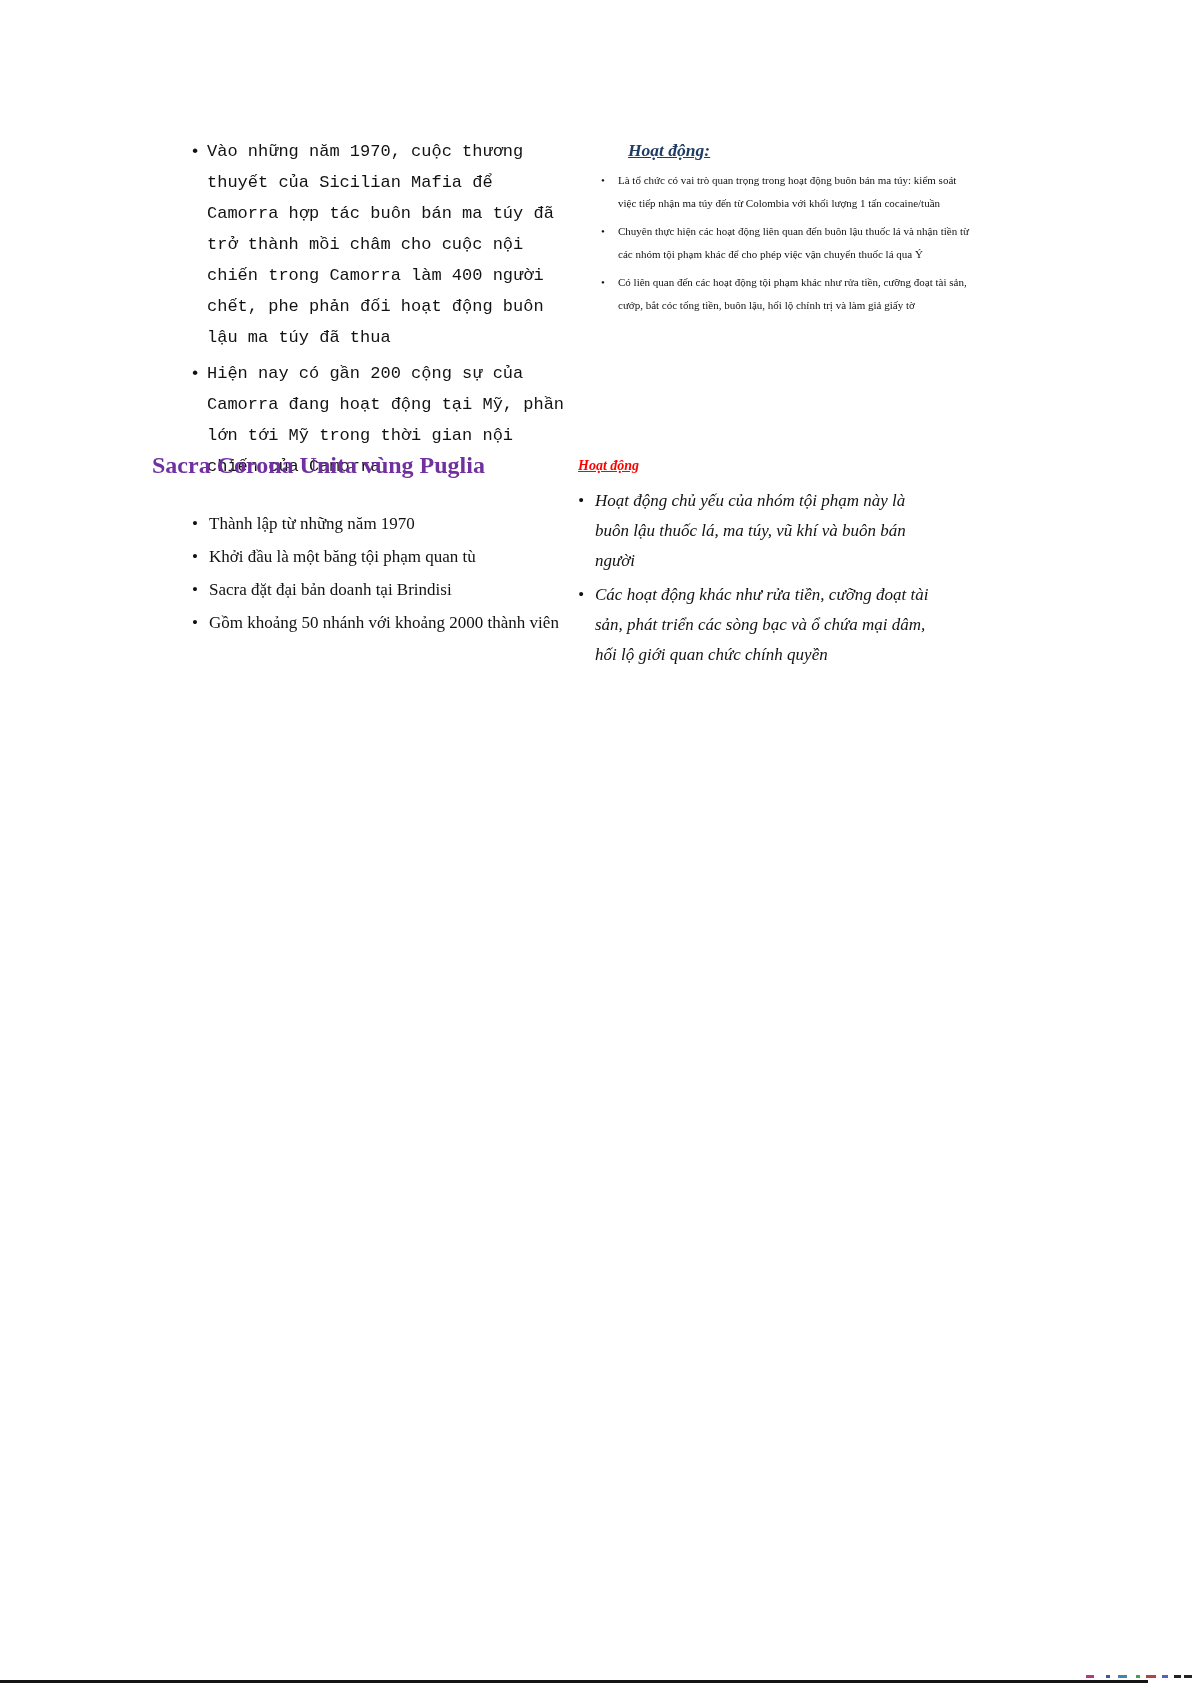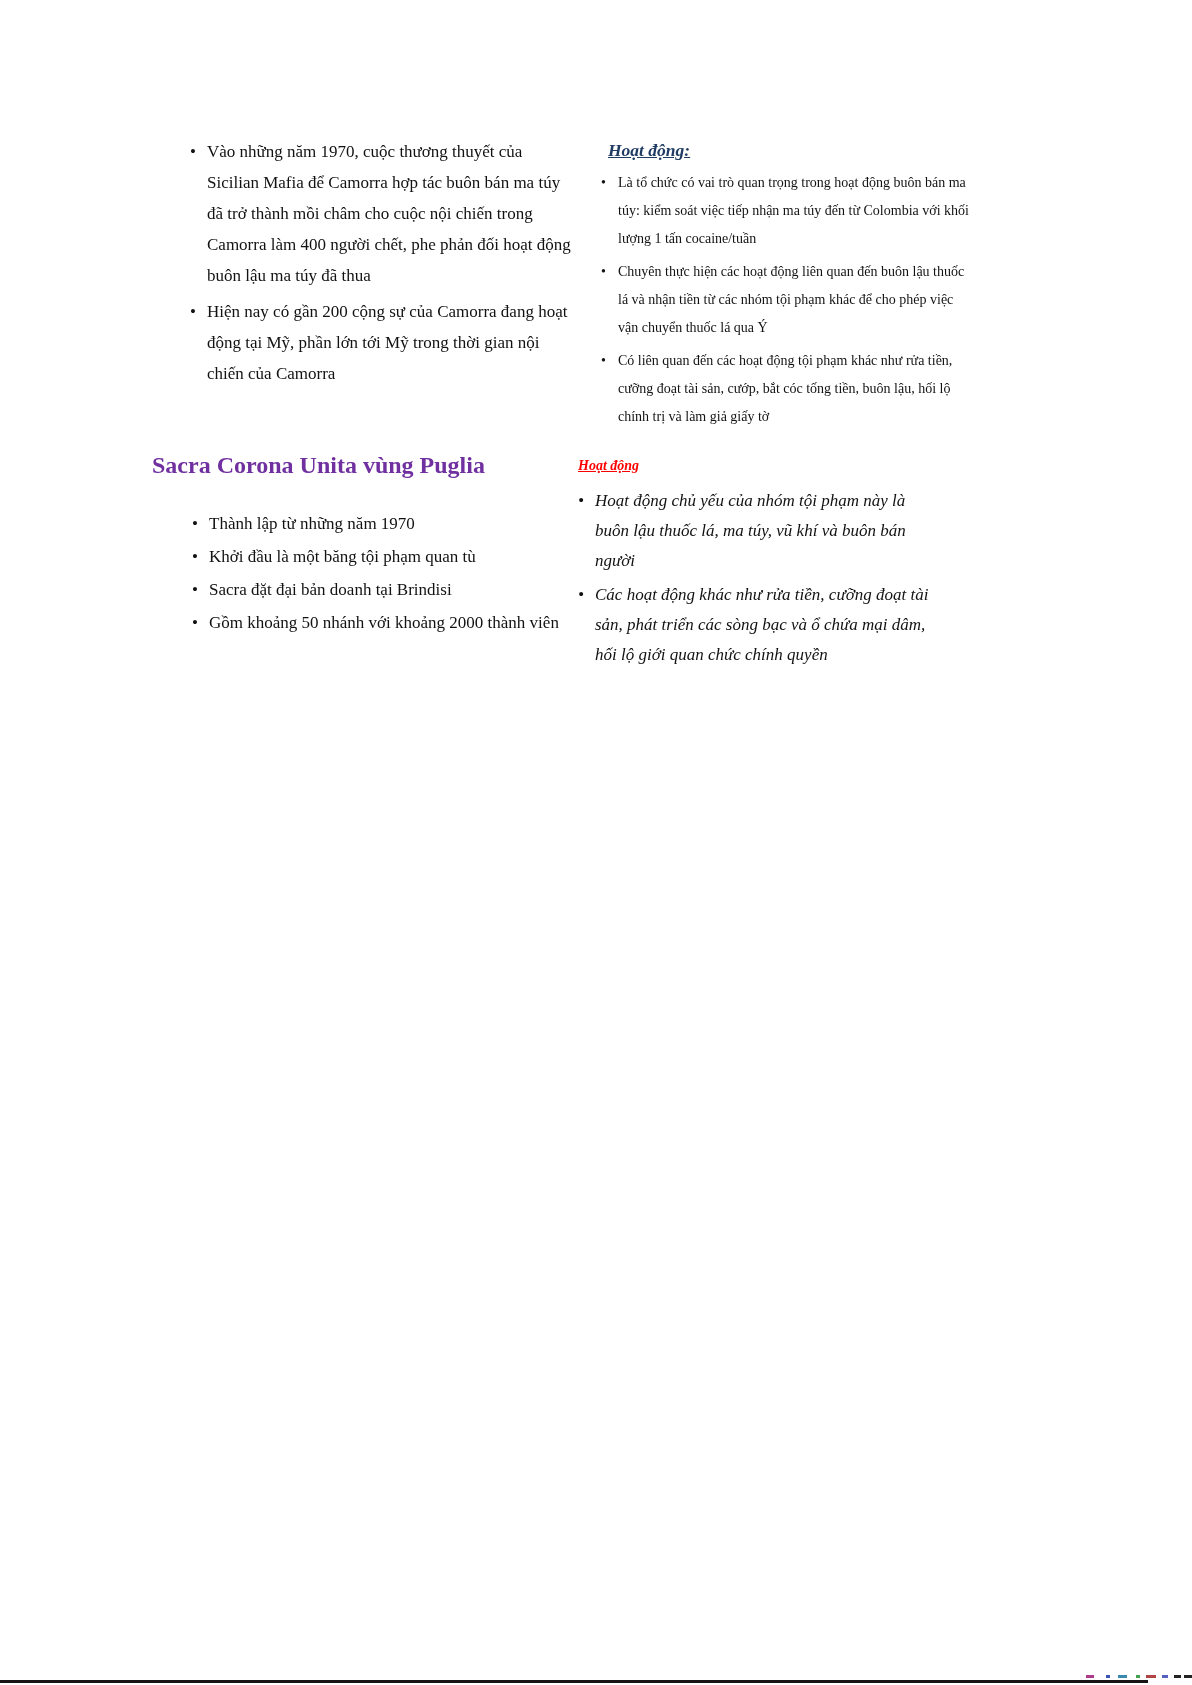--- a/index.html
+++ b/index.html
@@ -37,38 +37,39 @@
   .s1-left {
     position: absolute;
     left: 190px;
     top: 136px;
     width: 382px;
   }
   .s1-left li {
     font-size: 17px;
     line-height: 31px;
     margin-bottom: 5px;
+    font-family: Liberation Mono, monospace;
   }
 
   .s1-right {
     position: absolute;
     left: 601px;
     top: 140px;
     width: 372px;
   }
   .s1-right .col-heading {
-    margin: 0 0 8px 7px;
+    margin: 0 0 8px 27px;
     font-size: 17.5px;
     font-weight: bold;
     font-style: italic;
     text-decoration: underline;
   }
   .s1-right li {
-    font-size: 14px;
-    line-height: 28px;
+    font-size: 11px;
+    line-height: 23px;
     margin-bottom: 5px;
   }
 
   
   .s2-left {
     position: absolute;
     left: 152px;
     top: 448px;
     width: 425px;
   }

